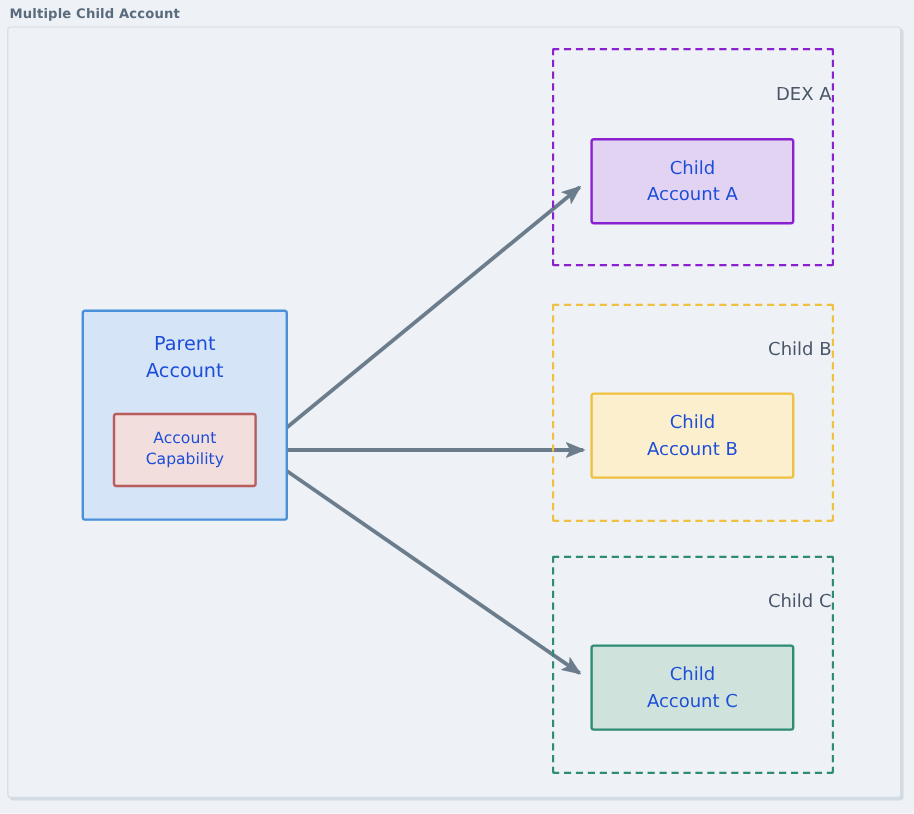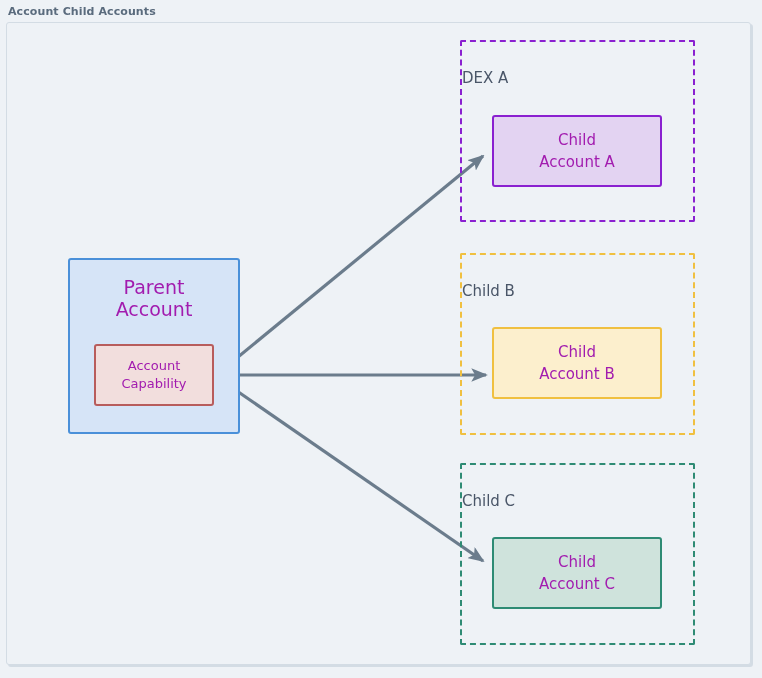--- a/index.html
+++ b/index.html
@@ -61,36 +61,36 @@
   
   .node {
     position: absolute;
     box-sizing: border-box;
     display: flex;
     flex-direction: column;
     align-items: center;
     justify-content: center;
     border-radius: 3px;
     text-align: center;
-    color: #a21caf;
+    color: #1d4ed8;
   }
 
   
   #parent-account {
     left: 68px;
     top: 258px;
     width: 172px;
     height: 176px;
     background: #d6e4f7;
     border: 2px solid #4a90d9;
     justify-content: flex-start;
     padding-top: 16px;
   }
   #parent-account .node-label {
-    font-size: 19px;
+    font-size: 16px;
     line-height: 22px;
   }
 
   
   #account-capability {
     left: 94px;
     top: 344px;
     width: 120px;
     height: 62px;
     background: #f2dedd;
@@ -110,21 +110,21 @@
     background: transparent;
     border-style: dashed;
     border-width: 2px;
     border-radius: 2px;
   }
   .group-title {
     position: absolute;
     left: 0;
     right: 0;
     top: 26px;
-    text-align: left;
+    text-align: right;
     font-size: 15px;
     color: #4a5668;
     line-height: 20px;
   }
 
   #group-dex-a   { left: 460px; top: 40px;  border-color: #8a20d0; }
   #group-defi-b  { left: 460px; top: 253px; border-color: #f0c040; }
   #group-game-c  { left: 460px; top: 463px; border-color: #2e8b74; }
 
   
@@ -159,21 +159,21 @@
   .node-label {
     display: block;
     white-space: pre-line;
   }
 </style>
 </head>
 <body>
 
 <div id="canvas">
 
-  <div id="diagram-title">Account Child Accounts</div>
+  <div id="diagram-title">Multiple Child Account</div>
 
   <div id="diagram-frame"></div>
 
   <svg id="arrow-layer" viewBox="0 0 762 678" xmlns="http://www.w3.org/2000/svg">
     <defs>
       <marker id="arrowhead" markerWidth="5.2" markerHeight="4.2" refX="4.6" refY="2.1" orient="auto" markerUnits="strokeWidth">
         <path d="M0,0 L5.2,2.1 L0,4.2 L1.2,2.1 Z" fill="#6b7c8c"></path>
       </marker>
     </defs>
     <line x1="221" y1="371" x2="483" y2="156" stroke="#6b7c8c" stroke-width="3.2" marker-end="url(#arrowhead)"></line>

